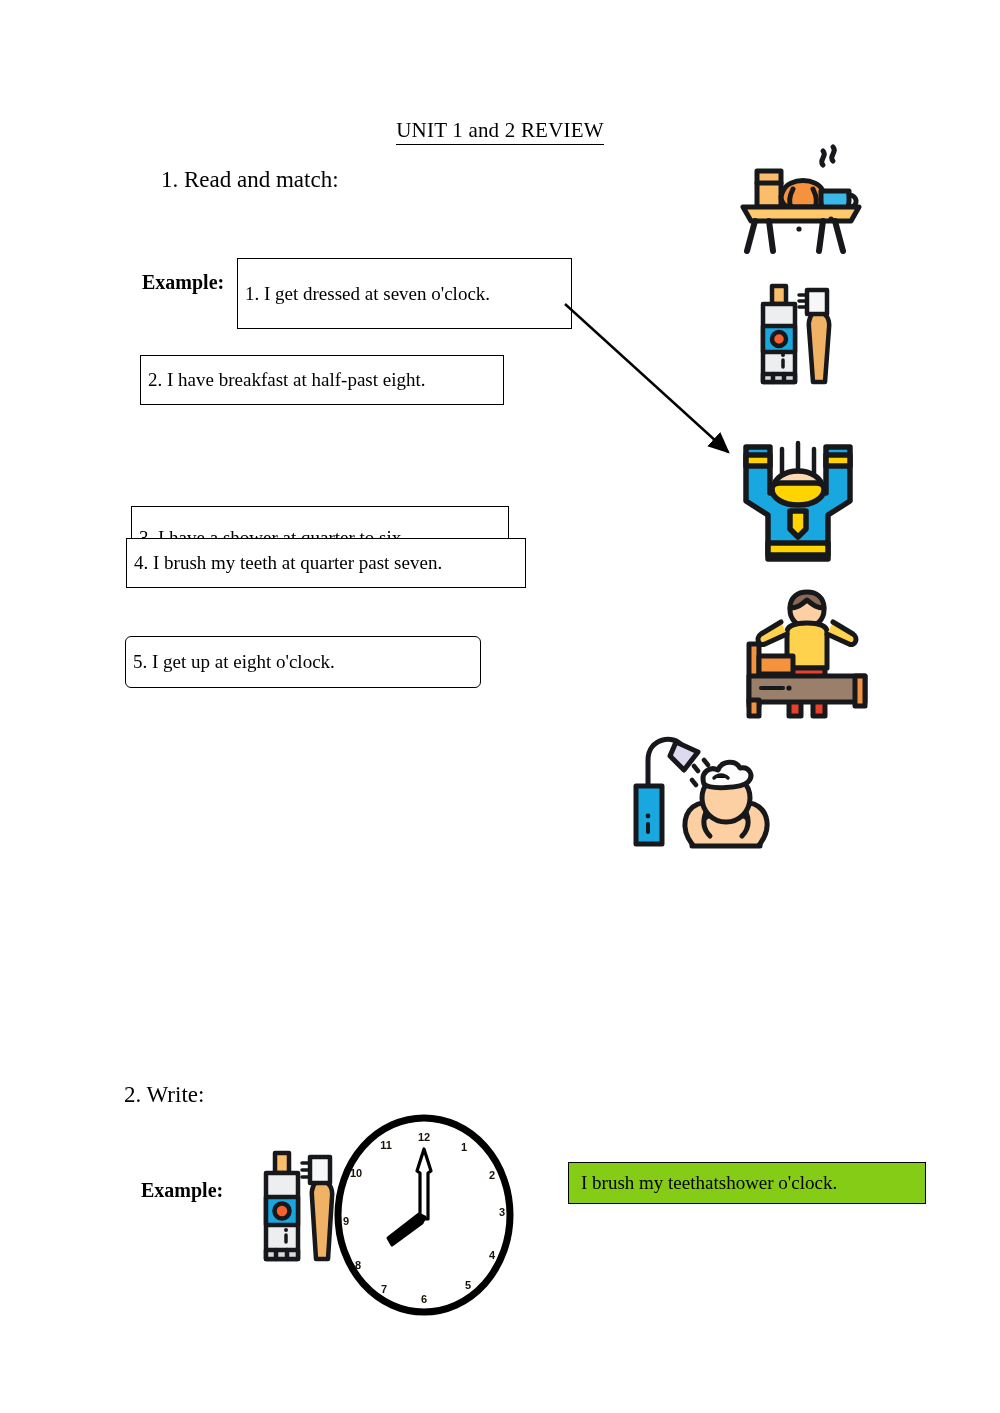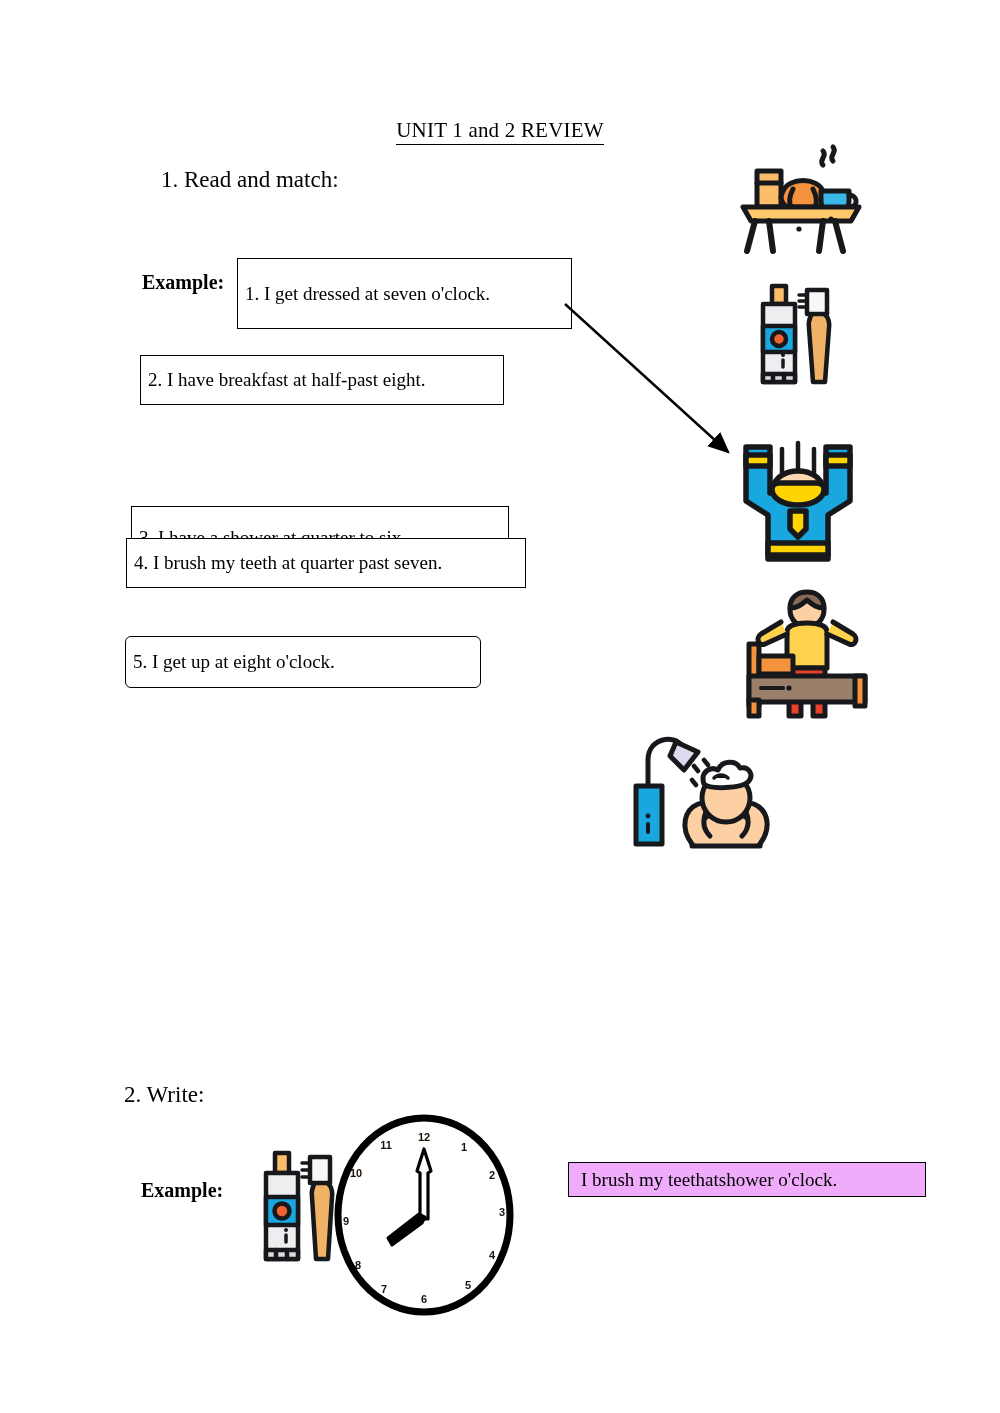--- a/index.html
+++ b/index.html
@@ -76,28 +76,28 @@
   #icon-shower{left:630px;top:712px;width:155px;height:140px;}
   #icon-teeth2{left:258px;top:1143px;width:95px;height:140px;}
 
   
   #clock{position:absolute;left:332px;top:1113px;width:185px;height:205px;}
 
   
   #answer-box{
     position:absolute;
     left:568px;top:1162px;
-    width:358px;height:35px;
+    width:358px;height:42px;
     border:1.4px solid #000;
     box-sizing:border-box;
     display:flex;align-items:center;
     padding-left:12px;
     font-size:19px;
     white-space:nowrap;
-    background:#f0abfc;
+    background:#84cc16;
   }
   #answer-box b{font-weight:normal;}
 </style>
 </head>
 <body>
 
 <div class="page">
 
   <div class="title">
     <span>UNIT 1 and 2 REVIEW</span>

